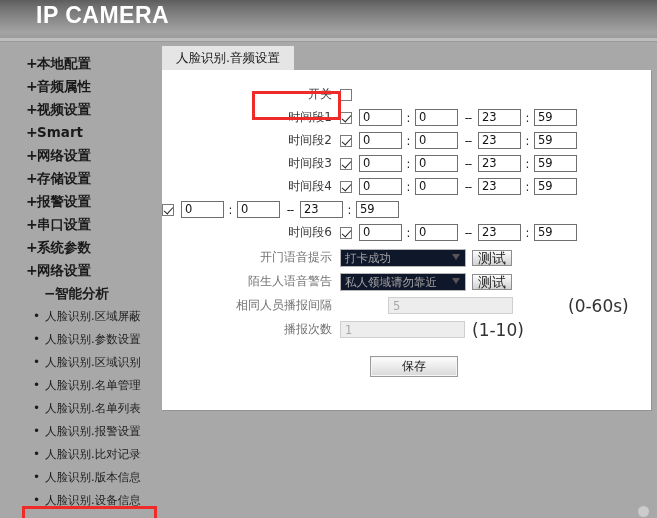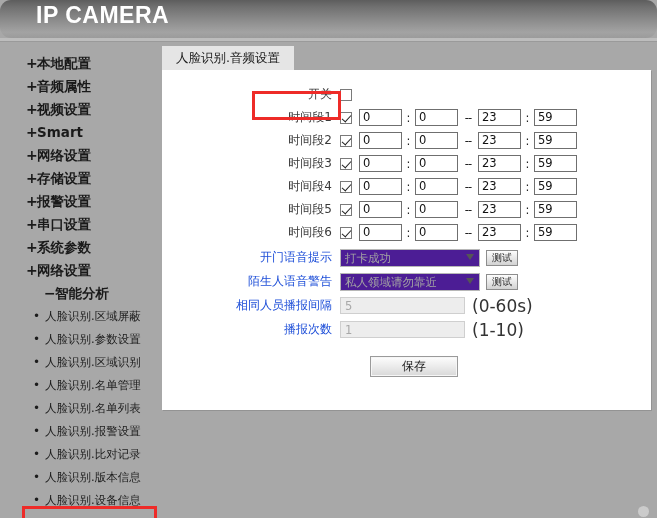--- a/index.html
+++ b/index.html
@@ -15,21 +15,20 @@
     position: relative;
   }
 
   
   .header {
     width: 657px;
     height: 38px;
     background: linear-gradient(to bottom,
         #5d5d5d 0%, #707070 18%, #8d8d8d 55%, #a3a3a3 85%, #9b9b9b 100%);
     position: relative;
-    border-radius: 11px;
   }
   .header-title {
     position: absolute;
     left: 36px;
     top: 2px;
     font-size: 23px;
     font-weight: bold;
     color: #ffffff;
     letter-spacing: 0.5px;
     font-family: "Liberation Sans", "DejaVu Sans", sans-serif;
@@ -161,21 +160,21 @@
   }
   .row-label {
     width: 170px;
     text-align: right;
     padding-right: 8px;
     font-size: 12px;
     color: #3a3a3a;
     white-space: nowrap;
   }
   .row-label.dim {
-    color: #1d4ed8;
+    color: #737373;
   }
   .chk {
     width: 12px;
     height: 12px;
     border: 1px solid #7a7a7a;
     background: #fff;
     display: inline-block;
     position: relative;
     box-sizing: border-box;
     margin-right: 7px;
@@ -215,24 +214,24 @@
   }
   .dash {
     display: inline-block;
     width: 20px;
     text-align: center;
     font-size: 11.5px;
     color: #222;
     letter-spacing: -1px;
   }
   .sel {
-    width: 140px;
+    width: 126px;
     height: 18px;
     border: 1px solid #b7b7b7;
-    background: #4c1d95;
+    background: #0f172a;
     font-size: 11.5px;
     color: #a3a3a3;
     position: relative;
     box-sizing: border-box;
     padding: 0 18px 0 4px;
     line-height: 17px;
     white-space: nowrap;
     overflow: hidden;
     cursor: pointer;
   }
@@ -243,21 +242,21 @@
     width: 0; height: 0;
     border-left: 4.5px solid transparent;
     border-right: 4.5px solid transparent;
     border-top: 6px solid #555;
   }
   .btn-sm {
     margin-left: 6px;
     height: 16px;
     line-height: 14px;
     padding: 0 5px;
-    font-size: 10px;
+    font-size: 14px;
     color: #222;
     background: linear-gradient(to bottom, #fdfdfd 0%, #e6e6e6 55%, #d2d2d2 100%);
     border: 1px solid #8d8d8d;
     box-sizing: border-box;
     cursor: pointer;
   }
   .dinput {
     width: 125px;
     height: 17px;
     border: 1px solid #cfcfcf;
@@ -417,21 +416,20 @@
               <span class="chk checked"></span>
               <div class="tinput">0</div>
               <span class="sep">:</span>
               <div class="tinput">0</div>
               <span class="dash">--</span>
               <div class="tinput">23</div>
               <span class="sep">:</span>
               <div class="tinput">59</div>
             </div>
             <div class="row">
-              <div class="row-label">时间段5</div>
               <span class="chk checked"></span>
               <div class="tinput">0</div>
               <span class="sep">:</span>
               <div class="tinput">0</div>
               <span class="dash">--</span>
               <div class="tinput">23</div>
               <span class="sep">:</span>
               <div class="tinput">59</div>
             </div>
             <div class="row">
@@ -458,21 +456,21 @@
 
         <div class="row" style="margin-top:3px;">
           <div class="row-label dim">陌生人语音警告</div>
           <div class="sel">
             <span>私人领域请勿靠近</span>
             <span class="caret"></span>
           </div>
           <button class="btn-sm">测试</button>
         </div>
 
-        <div class="row" style="margin-top:3px;">
+        <div class="row" style="margin-top:3px;gap:48px;">
           <div class="row-label dim">相同人员播报间隔</div>
           <div class="dinput">5</div>
           <span class="hint">(0-60s)</span>
         </div>
 
         <div class="row" style="margin-top:3px;">
           <div class="row-label dim">播报次数</div>
           <div class="dinput">1</div>
           <span class="hint">(1-10)</span>
         </div>

